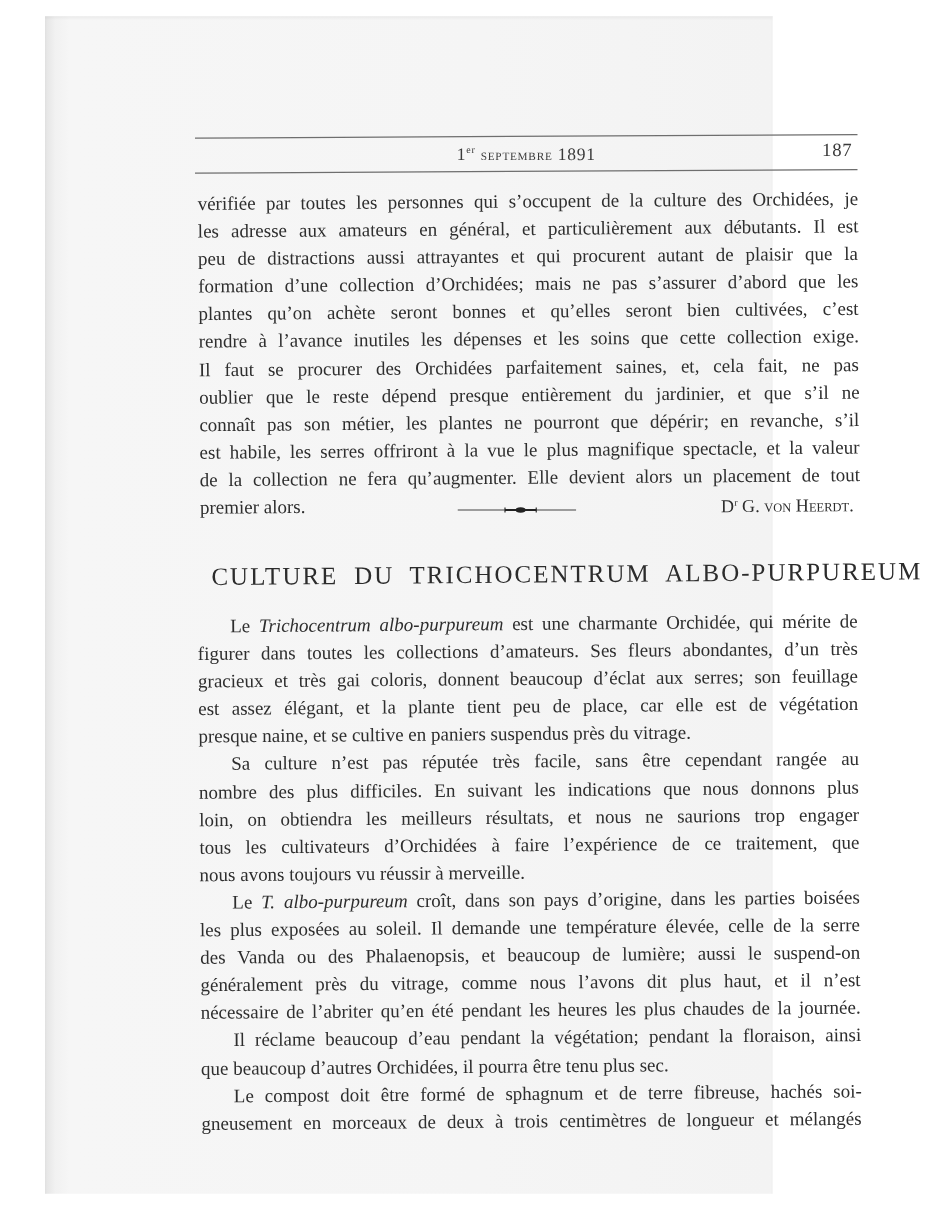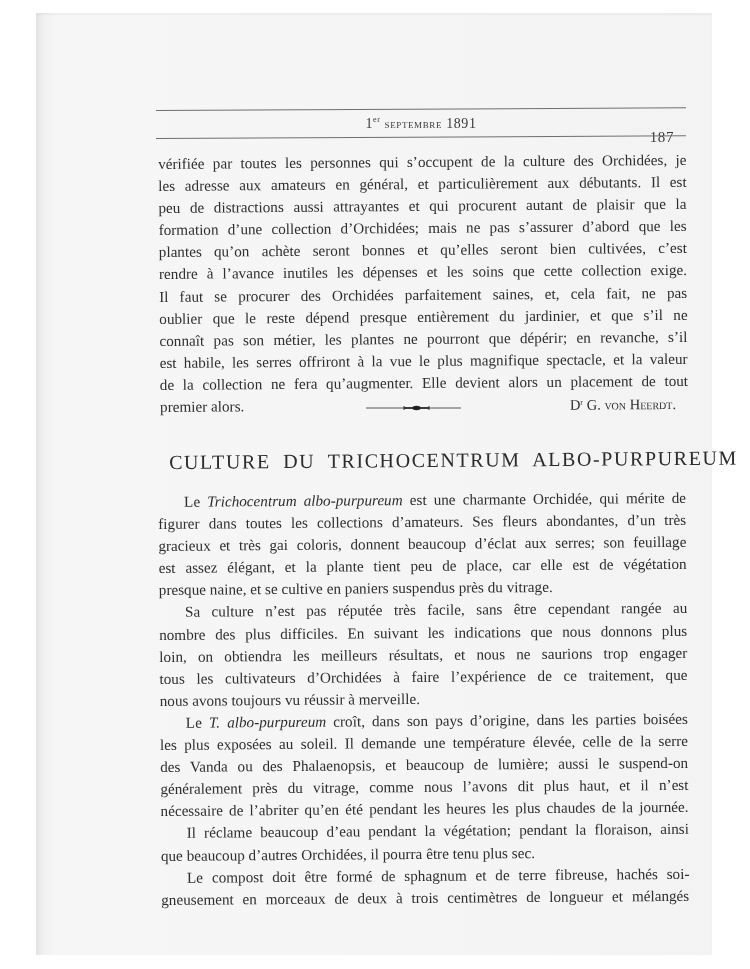--- a/index.html
+++ b/index.html
@@ -12,21 +12,21 @@
       height: 969px;
       position: relative;
       overflow: hidden;
       font-family: "Liberation Serif", "DejaVu Serif", serif;
       color: #2a2a2a;
     }
     .page {
       position: absolute;
       left: 36px;
       top: 13px;
-      width: 676px;
+      width: 582px;
       height: 942px;
       background: linear-gradient(90deg, #e4e4e4 0px, #f1f1f1 8px, #f6f6f6 20px, #f5f5f5 60%, #f3f3f3 100%);
       box-shadow: inset 0 2px 2px rgba(0,0,0,0.04);
     }
     .rule {
       position: absolute;
       height: 1px;
       background: #6e6e6e;
     }
     .rule.top { left: 120px; top: 97px; width: 530px; transform: rotate(-0.3deg); transform-origin: left center; }
@@ -48,45 +48,44 @@
       text-align: center;
       top: 1px;
     }
     .running-head .date sup {
       font-size: 8px;
       vertical-align: 6px;
     }
     .running-head .sc { font-variant: small-caps; font-size: 13px; }
     .running-head .pageno {
       position: absolute;
-      right: 12px;
+      right: 4px;
       top: -1px;
       font-size: 15px;
-      margin-top: 16px;
     }
     .body-text {
       position: absolute;
       left: 122px;
       width: 528px;
       font-size: 15.2px;
       line-height: 22.1px;
       text-align: justify;
       color: #2e2e2e;
       transform: rotate(-0.45deg);
       transform-origin: left top;
     }
     .body-text p { margin: 0; text-align-last: auto; }
     .line { display: block; text-align: justify; text-align-last: justify; white-space: nowrap; }
     .line.last { text-align-last: left; }
     .indent { padding-left: 26px; }
     .sec1 { top: 140px; }
     .sig-line { position: relative; }
     .signature {
       position: absolute;
-      right: 12px;
+      right: 5px;
       top: -1px;
       font-size: 14.5px;
     }
     .signature .sc { font-variant: small-caps; }
     .signature sup { font-size: 8px; vertical-align: 5px; }
     .ornament {
       position: absolute;
       left: 330px;
       top: 392px;
       width: 95px;

